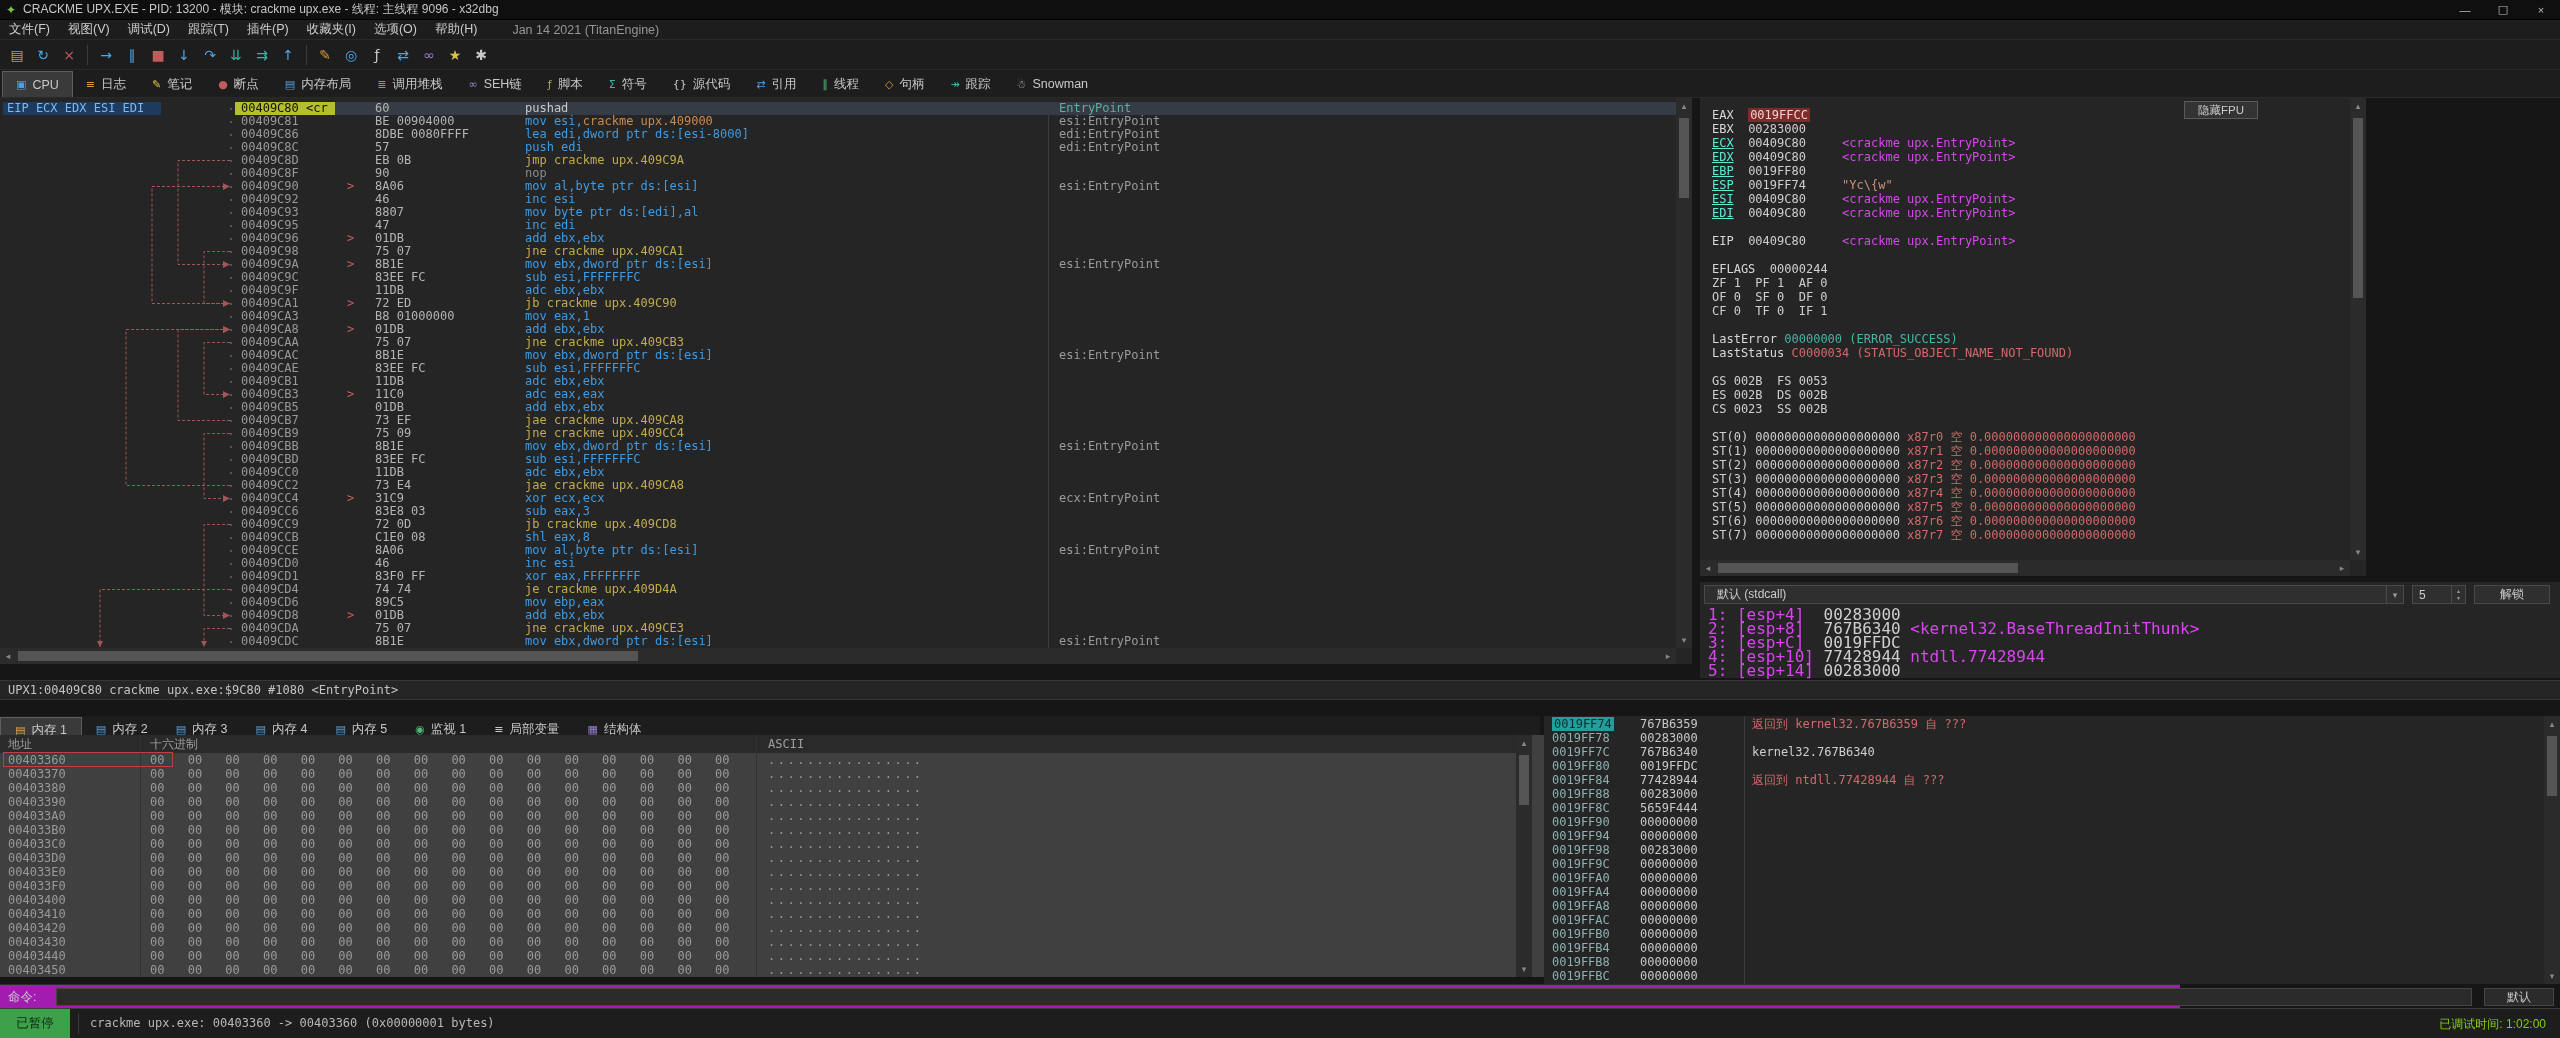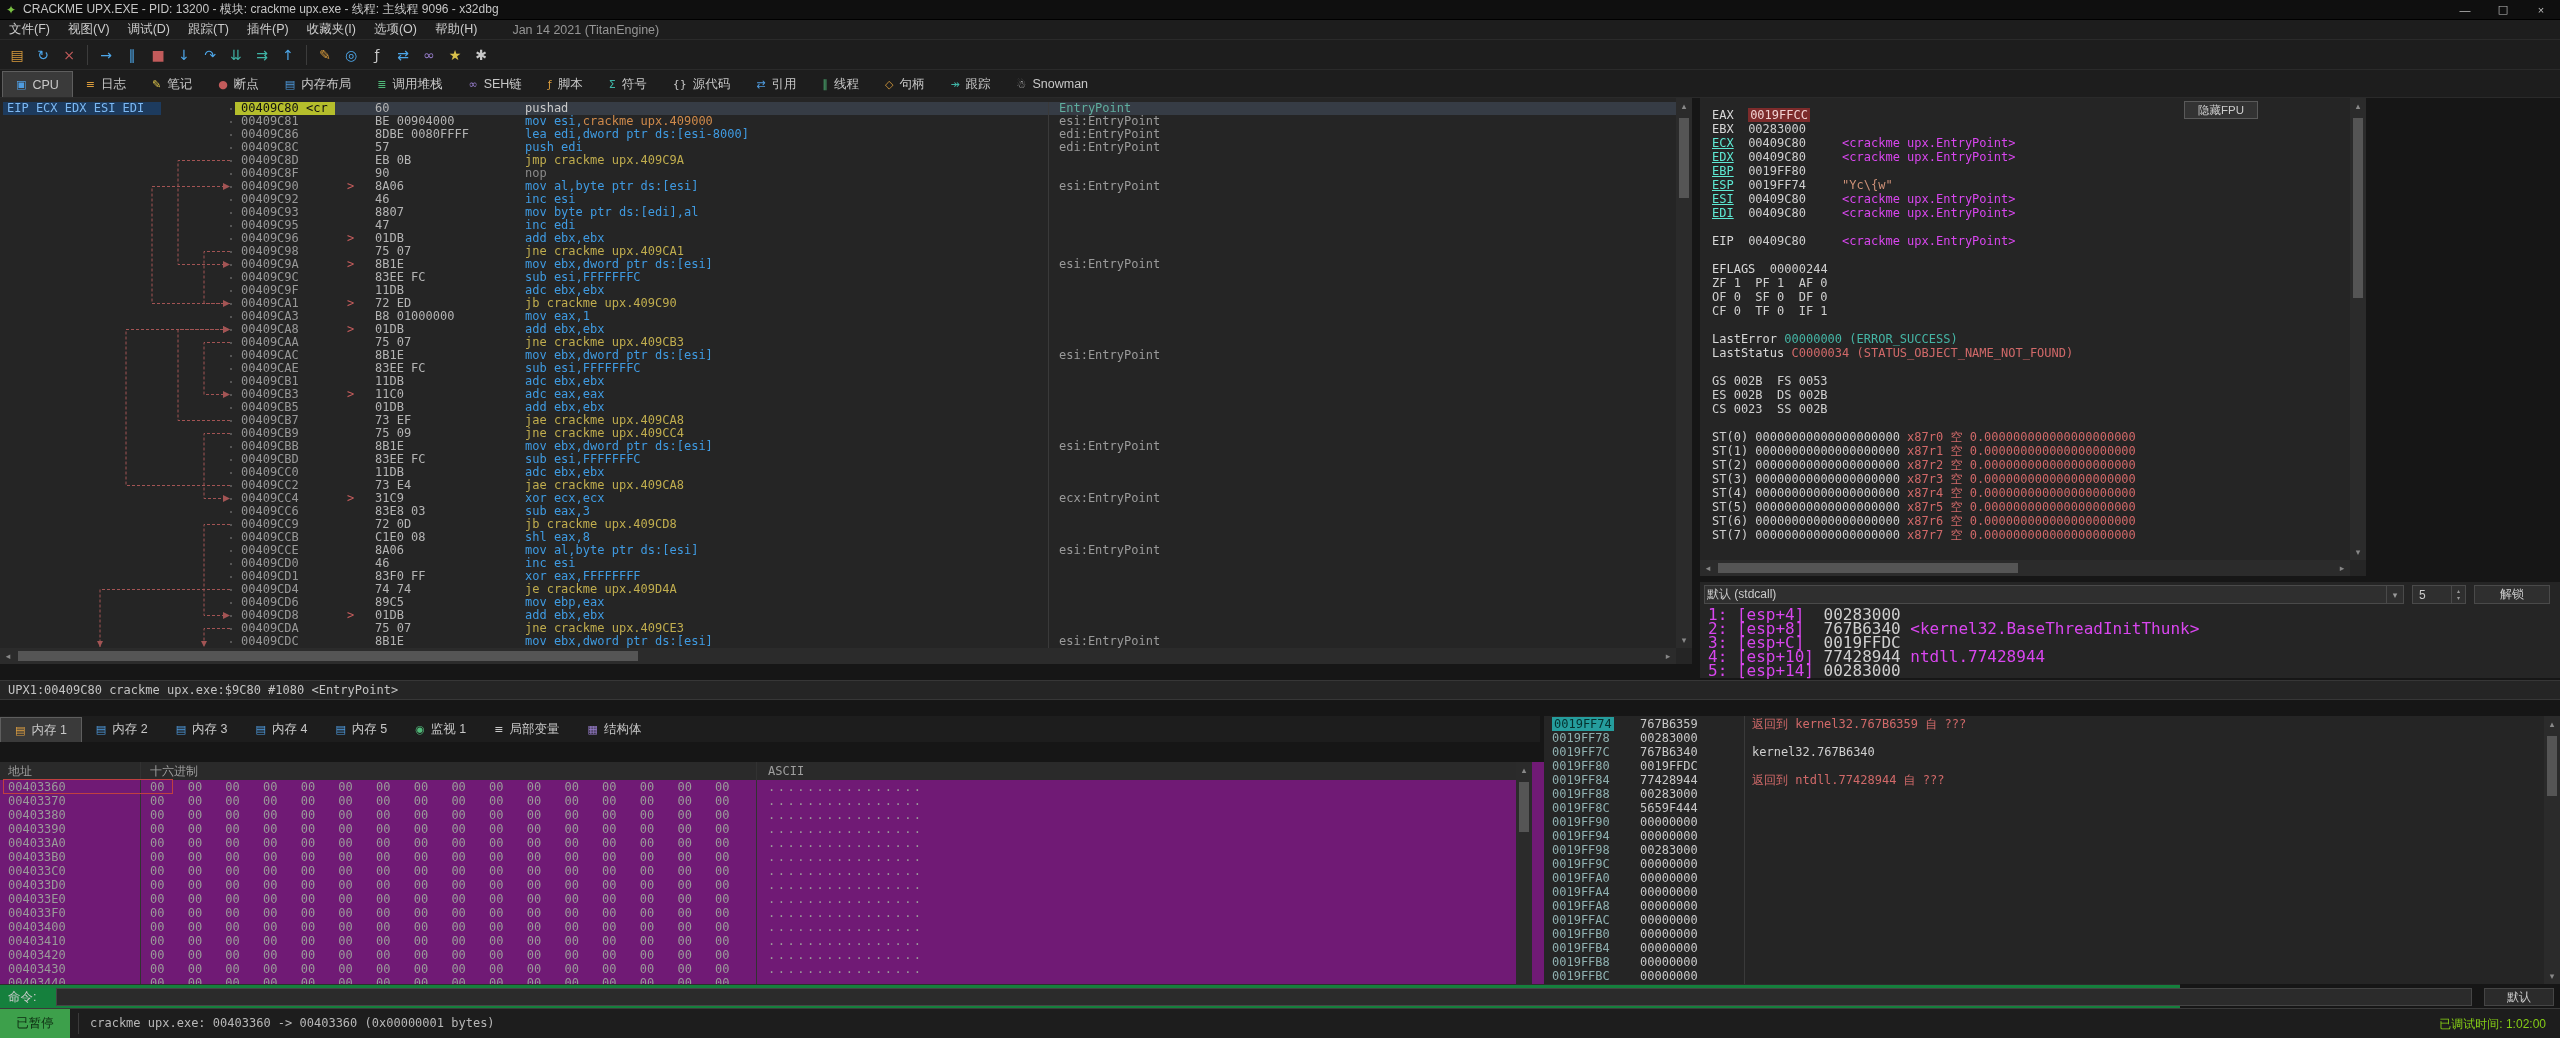--- a/index.html
+++ b/index.html
@@ -66,42 +66,42 @@
 .rline{height:14px;line-height:14px;white-space:pre}
 .rn{color:#d8d8d8}.rnu{color:#5eead4;text-decoration:underline}
 .rv{color:#cfcfcf}.rvh{background:#7d2b2b;color:#f2d3d3;padding:0 2px}
 .rc{color:#d946ef}.rs{color:#ce9178}.rt{color:#45b5a5}.rr{color:#d16969}
 #fpu-btn{position:absolute;left:484px;top:3px;width:74px;height:18px;background:#333;border:1px solid #5a5a5a;
   color:#cccccc;font-size:11.5px;display:flex;align-items:center;justify-content:center}
 
 
 #args{position:absolute;left:1700px;top:582px;width:860px;height:96px;background:#252525}
 #conv{position:absolute;left:4px;top:3px;width:700px;height:19px;background:#2f2f2f;border:1px solid #4a4a4a;
-  font-size:12px;color:#cccccc;display:flex;align-items:center;padding-left:2px}
+  font-size:12px;color:#cccccc;display:flex;align-items:center;padding-left:12px}
 #conv .dd{margin-left:auto;width:17px;height:17px;border-left:1px solid #4a4a4a;display:flex;align-items:center;justify-content:center;color:#999;font-size:9px}
 #depth{position:absolute;left:712px;top:3px;width:54px;height:19px;background:#2f2f2f;border:1px solid #4a4a4a;
   font-size:12px;color:#cccccc;display:flex;align-items:center;padding-left:6px}
 #depth .ud{margin-left:auto;width:14px;height:17px;border-left:1px solid #4a4a4a;display:flex;flex-direction:column;align-items:center;justify-content:center;color:#999;font-size:6px;line-height:7px}
 #unlock{position:absolute;left:774px;top:3px;width:76px;height:19px;background:#2f2f2f;border:1px solid #4a4a4a;
   font-size:12px;color:#cccccc;display:flex;align-items:center;justify-content:center}
 #args-rows{position:absolute;left:8px;top:26px;font-family:"DejaVu Sans Mono",monospace;font-size:16px}
 .aline{height:14px;line-height:14px;white-space:pre}
 
 
 #infoline{position:absolute;left:0;top:680px;width:2560px;height:20px;background:#252525;
   border-top:1px solid #373737;border-bottom:1px solid #373737;color:#c4c4c4;
   font-family:"DejaVu Sans Mono",monospace;font-size:12px;line-height:18px;padding-left:8px}
 
 
 #btabs{position:absolute;left:0;top:716px;width:1540px;height:26px;background:#1d1d1d;display:flex;align-items:flex-end}
 .btab{height:25px;padding:0 14px;display:flex;align-items:center;gap:6px;font-size:12.5px;color:#c8c8c8}
 .btab.active{background:#3a3a3a;border:1px solid #5e5e5e;border-bottom:none}
 
 
-#dump{position:absolute;left:0;top:762px;width:1622px;height:242px;background:#701a75;
+#dump{position:absolute;left:0;top:735px;width:1622px;height:242px;background:#404040;
   font-family:"DejaVu Sans Mono",monospace;font-size:12px}
 #dump-header{position:absolute;left:0;top:0;width:1516px;height:18px;line-height:18px;color:#9e9e9e;background:#2a2a2a}
 #dump-header span{position:absolute}
 #dump-rows{position:absolute;left:0;top:18px}
 .dumprow{height:14px;line-height:14px;position:relative;width:1516px}
 .daddr{position:absolute;left:8px;color:#9a9a9a}
 .dhex{position:absolute;left:150px;color:#9a9a9a;word-spacing:16px;white-space:pre}
 .dascii{position:absolute;left:768px;color:#9a9a9a;letter-spacing:2.5px}
 .dumpdiv{position:absolute;top:0;width:1px;height:242px;background:#323232}
 #dump-sel{position:absolute;left:3px;top:17px;width:170px;height:15px;border:1px solid #c04040}
@@ -111,21 +111,21 @@
   font-family:"DejaVu Sans Mono",monospace;font-size:12px}
 #stack-rows{position:absolute;left:0;top:1px}
 .srow{height:14px;line-height:14px;position:relative;width:1000px}
 .saddr{position:absolute;left:8px;color:#8fb0b0}
 .saddr.csp{background:#259d9d;color:#06302e;padding:0 2px}
 .sval{position:absolute;left:96px;color:#c8c8c8}
 .scmt{position:absolute;left:208px;white-space:pre}
 #stackdiv{position:absolute;left:200px;top:0;width:1px;height:268px;background:#3a3a3a}
 
 
-#cmdbar{position:absolute;left:0;top:984px;width:2180px;height:24px;background:#15803d;border-top:1px solid #2e2e2e}
+#cmdbar{position:absolute;left:0;top:984px;width:2180px;height:24px;background:#a21caf;border-top:1px solid #2e2e2e}
 #cmdlabel{position:absolute;left:8px;top:4px;font-size:12.5px;color:#cccccc}
 #cmdinput{position:absolute;left:56px;top:3px;width:2416px;height:18px;background:#2b2b2b;border:1px solid #454545;color:#ddd;
   font-family:"DejaVu Sans Mono",monospace;font-size:12px;padding:0 4px}
 #cmdmode{position:absolute;left:2484px;top:3px;width:70px;height:18px;border:1px solid #454545;background:#2b2b2b;
   color:#cccccc;font-size:12px;display:flex;align-items:center;justify-content:center}
 #statusbar{position:absolute;left:0;top:1008px;width:2560px;height:30px;background:#1d1d1d;border-top:1px solid #3a3a3a}
 #statebadge{position:absolute;left:0;top:0;width:70px;height:29px;background:#3da04b;color:#0c2a10;
   font-size:12.5px;display:flex;align-items:center;justify-content:center}
 #statussep{position:absolute;left:78px;top:4px;width:1px;height:21px;background:#3a3a3a}
 #statusmsg{position:absolute;left:90px;top:7px;font-family:"DejaVu Sans Mono",monospace;font-size:12px;color:#b8b8b8}

